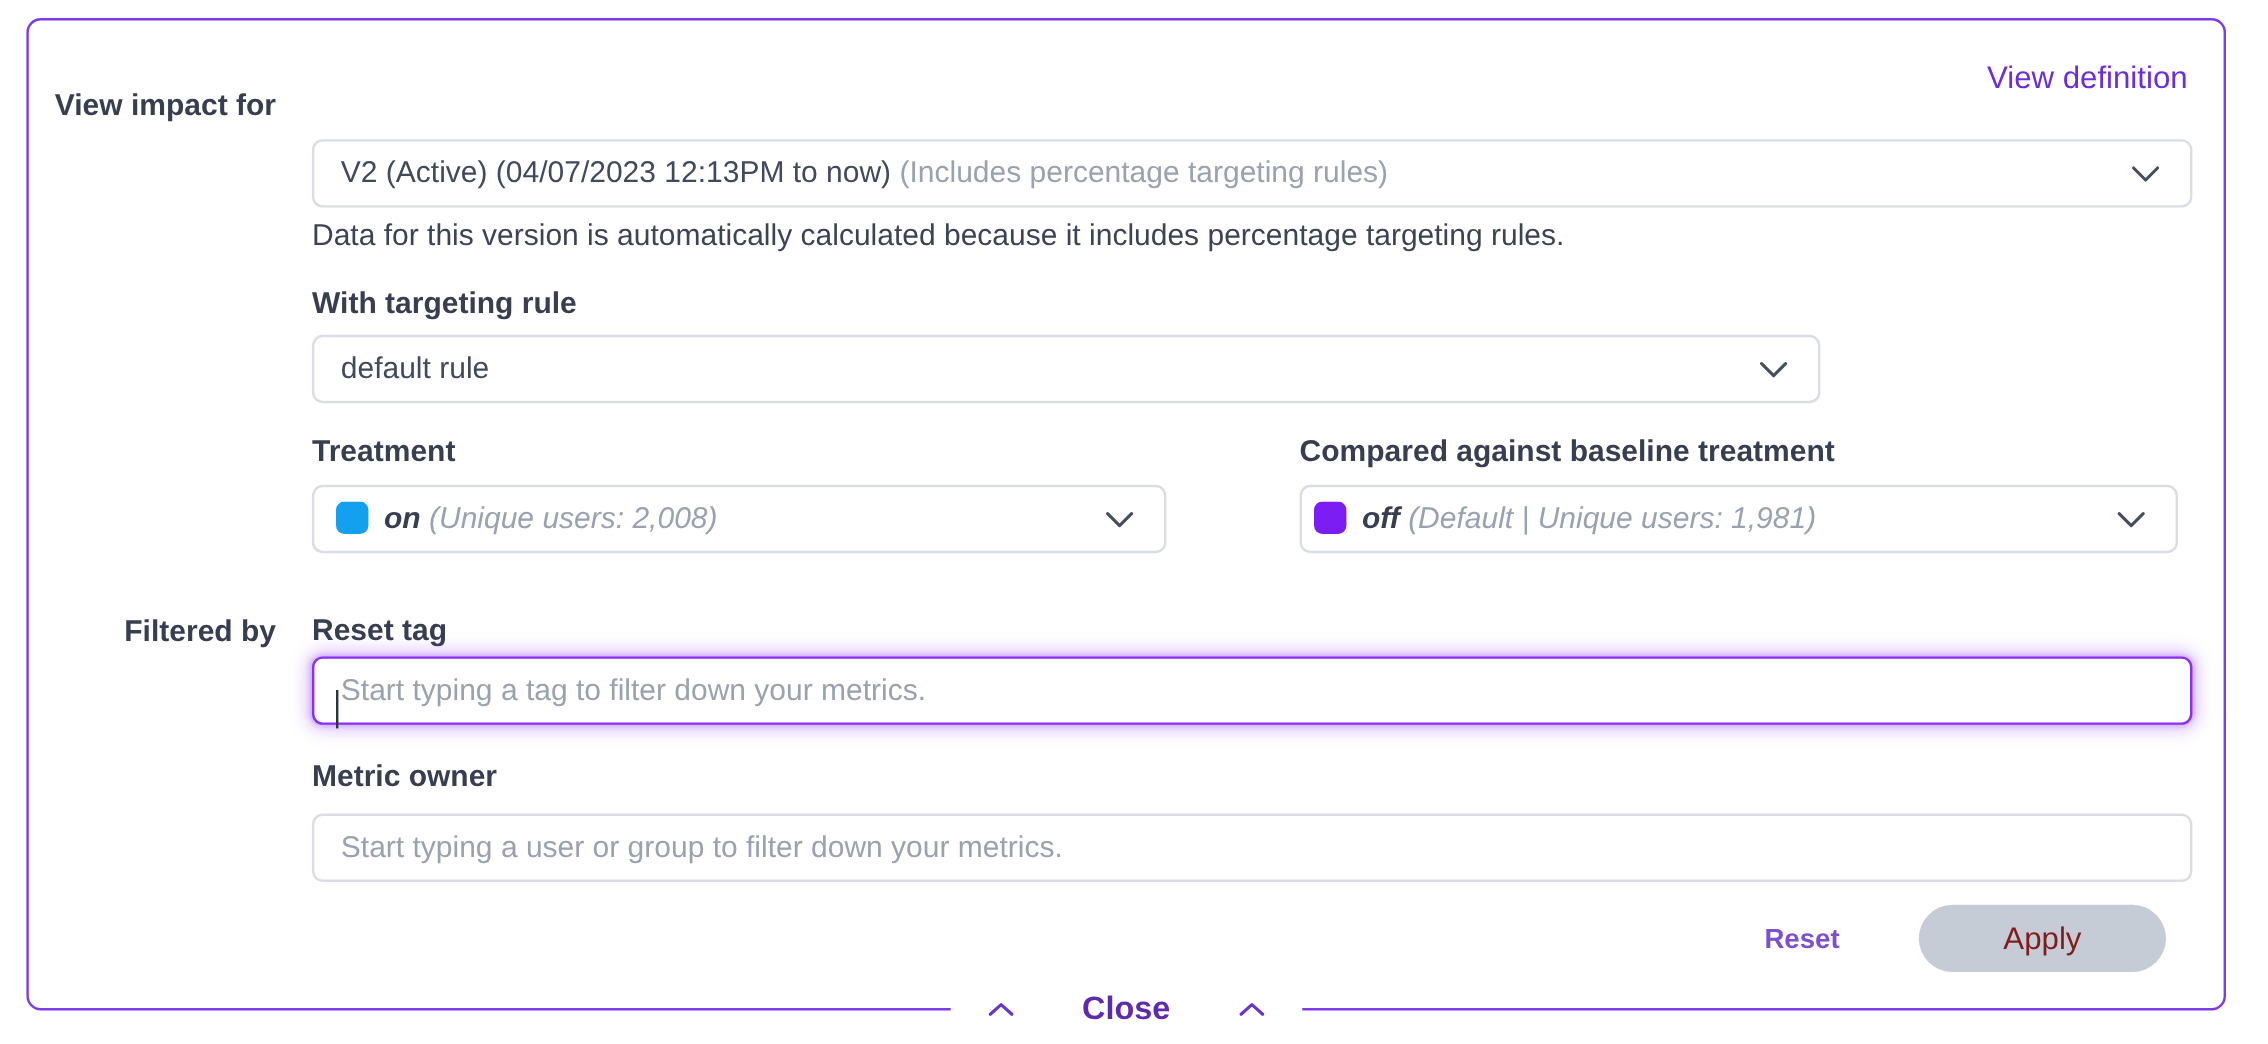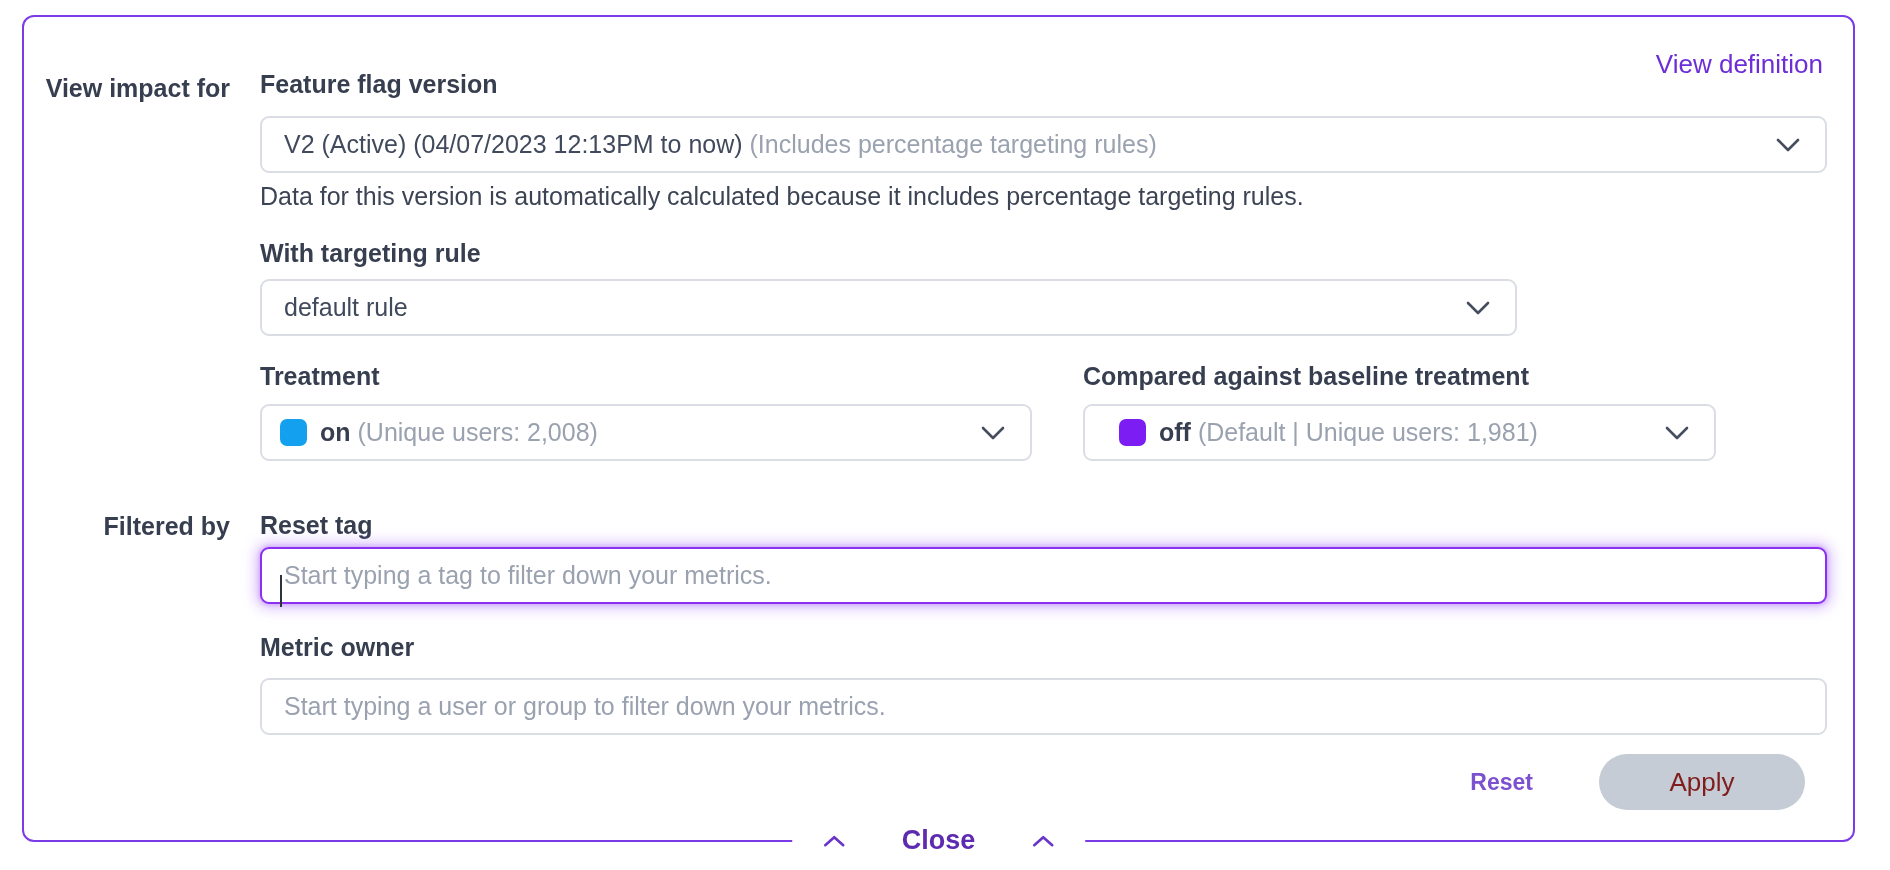--- a/index.html
+++ b/index.html
@@ -167,21 +167,20 @@
 </head>
 <body>
 
 <div class="stage">
   <div class="panel">
 
     <a class="link">View definition</a>
 
     <div class="gutter g1">View impact for</div>
 
-    <div class="field-label" style="left:236px; top:53px;">Feature flag version</div>
 
     <div class="selectbox" style="left:236px; top:99px; width:1567px;">
       <div class="grow"><span>V2 (Active) (04/07/2023 12:13PM to now)</span> <span class="muted">(Includes percentage targeting rules)</span></div>
       <span class="chev-down">
         <svg width="26" height="16" viewBox="0 0 26 16">
             <polyline points="3,3 13,13 23,3" fill="none" stroke="#454d5e" stroke-width="2.6" stroke-linecap="round" stroke-linejoin="round"></polyline>
           </svg>
       </span>
     </div>
 
@@ -195,30 +194,30 @@
         <svg width="26" height="16" viewBox="0 0 26 16">
             <polyline points="3,3 13,13 23,3" fill="none" stroke="#454d5e" stroke-width="2.6" stroke-linecap="round" stroke-linejoin="round"></polyline>
           </svg>
       </span>
     </div>
 
     <div class="field-label" style="left:236px; top:345px;">Treatment</div>
 
     <div class="field-label" style="left:1059px; top:345px;">Compared against baseline treatment</div>
 
-    <div class="selectbox" style="left:236px; top:387px; width:772px; padding-left:18px;">
+    <div class="selectbox" style="left:236px; top:387px; width:712px; padding-left:18px;font-style:italic;">
       <div class="grow"><span class="swatch" style="background: rgb(19, 160, 238);"></span><span class="bold-name">on</span> <span class="muted">(Unique users: 2,008)</span></div>
       <span class="chev-down">
         <svg width="26" height="16" viewBox="0 0 26 16">
             <polyline points="3,3 13,13 23,3" fill="none" stroke="#454d5e" stroke-width="2.6" stroke-linecap="round" stroke-linejoin="round"></polyline>
           </svg>
       </span>
     </div>
 
-    <div class="selectbox" style="left:1059px; top:387px; width:633px; padding-left:34px;">
+    <div class="selectbox" style="left:1059px; top:387px; width:732px; padding-left:10px;font-style:italic;">
       <div class="grow"><span class="swatch" style="background: rgb(124, 29, 243);"></span><span class="bold-name">off</span> <span class="muted">(Default | Unique users: 1,981)</span></div>
       <span class="chev-down">
         <svg width="26" height="16" viewBox="0 0 26 16">
             <polyline points="3,3 13,13 23,3" fill="none" stroke="#454d5e" stroke-width="2.6" stroke-linecap="round" stroke-linejoin="round"></polyline>
           </svg>
       </span>
     </div>
 
     <div class="gutter g2">Filtered by</div>
 

